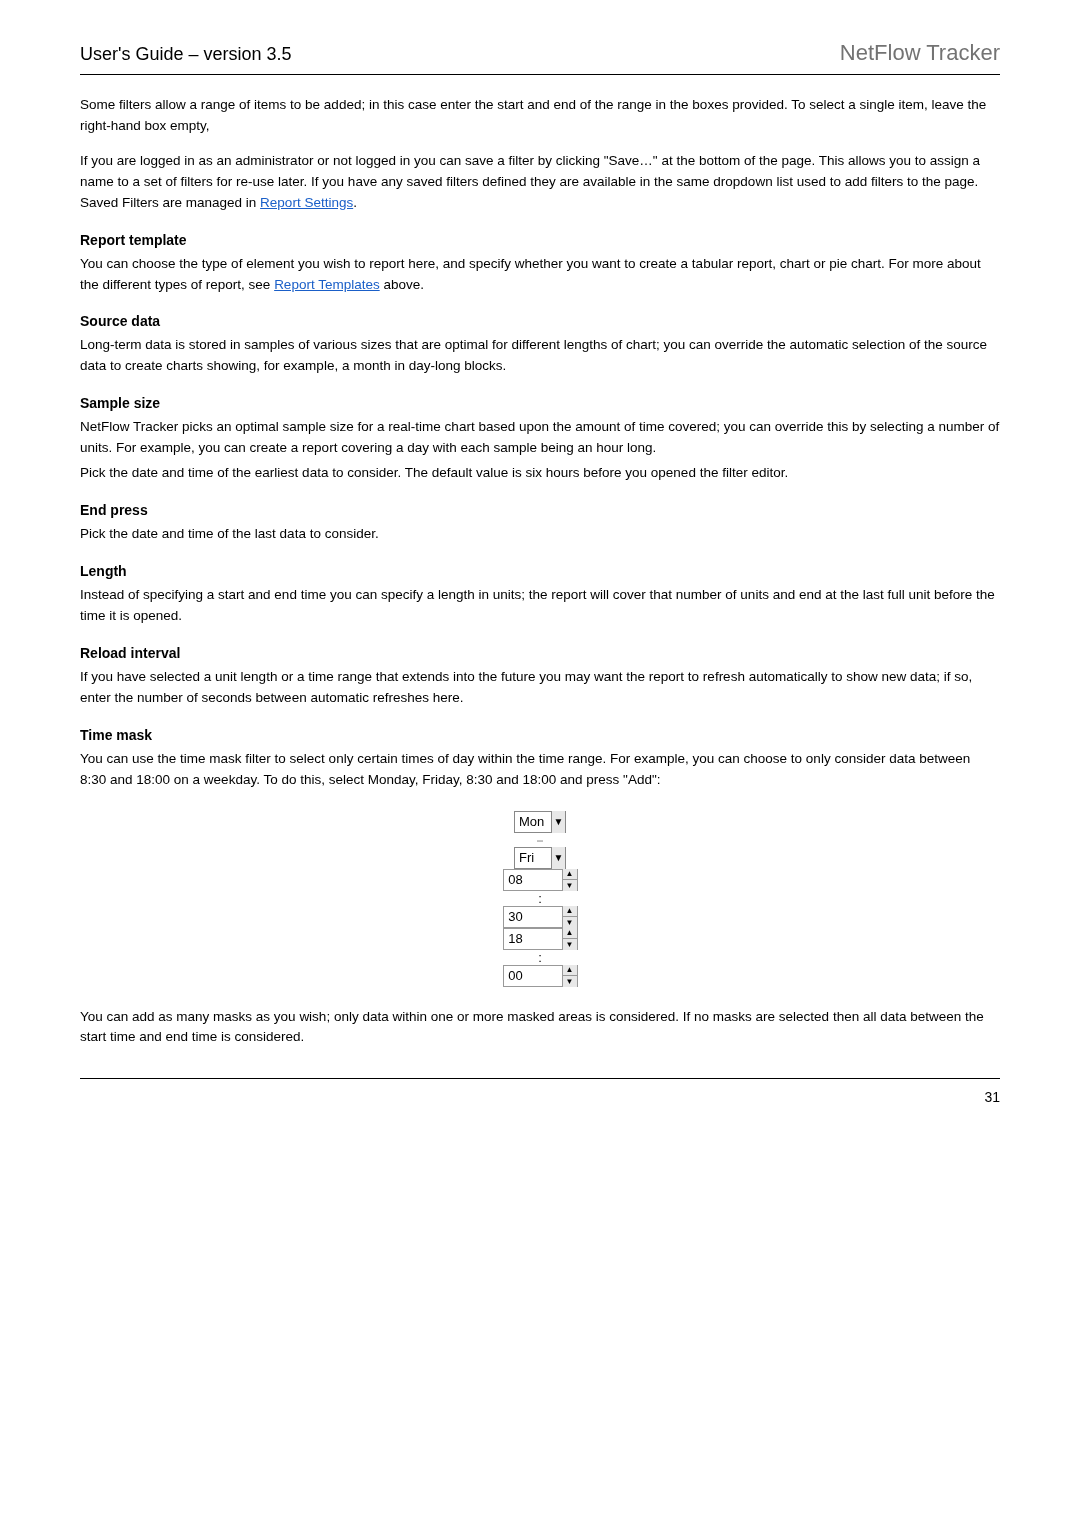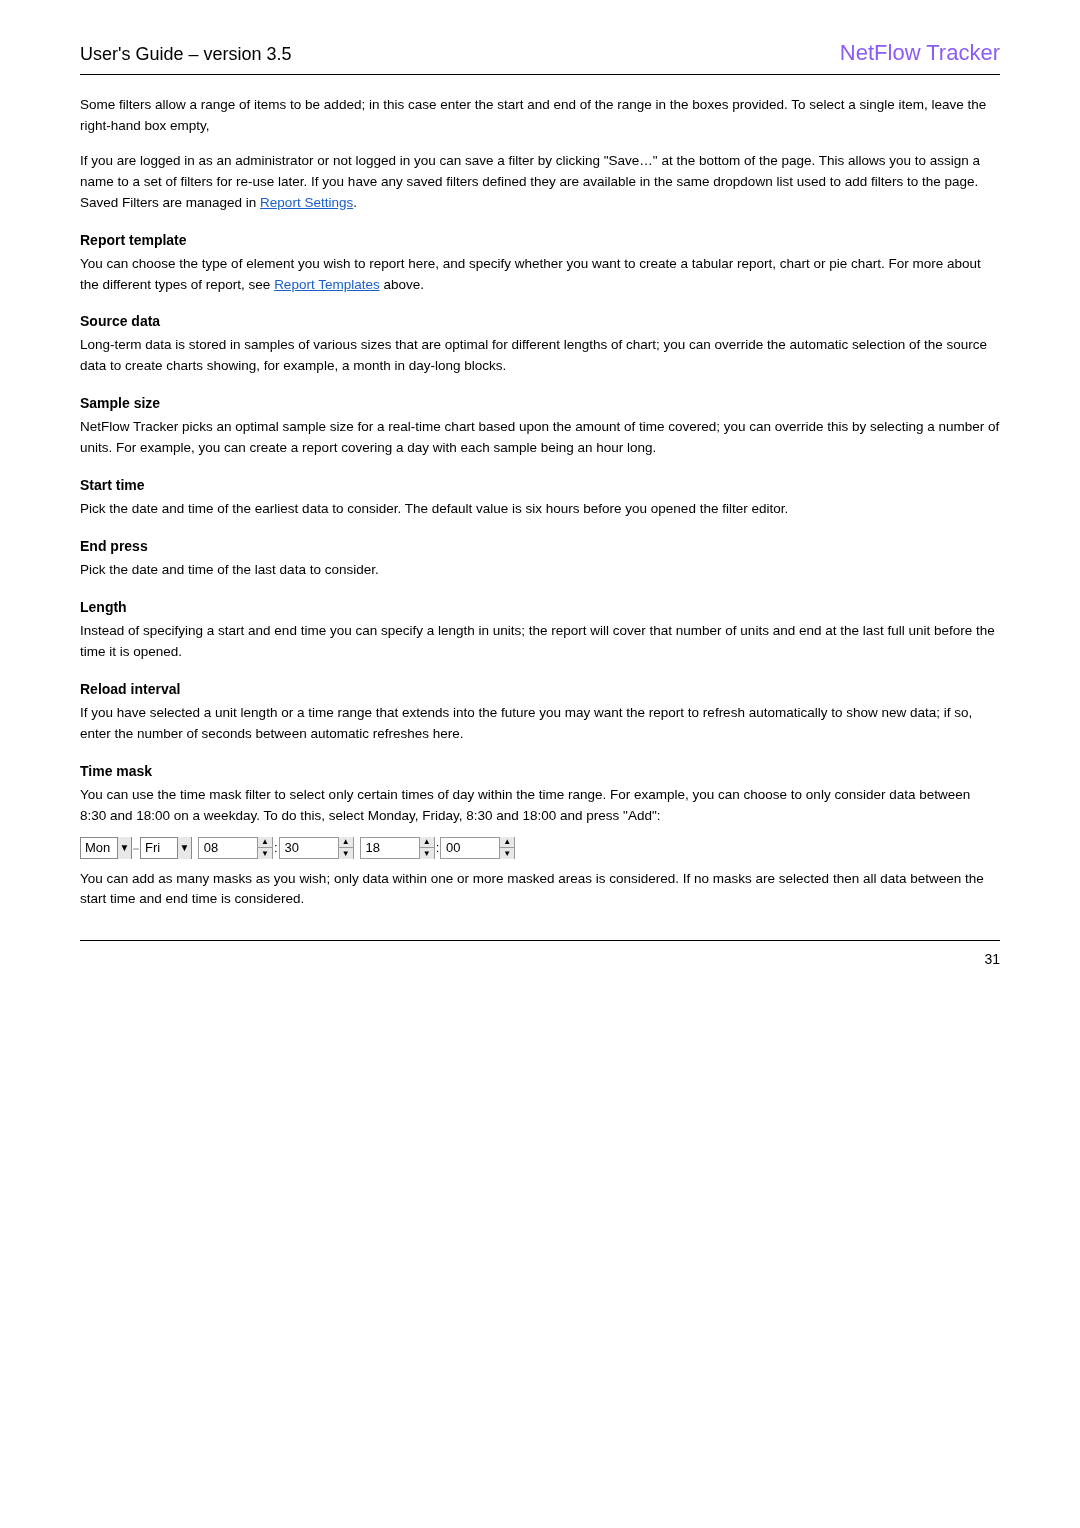--- a/index.html
+++ b/index.html
@@ -24,21 +24,21 @@
       border-bottom: 1px solid #000;
       padding-bottom: 8px;
       margin-bottom: 20px;
     }
     .header-left {
       font-size: 18px;
       color: #000;
     }
     .header-right {
       font-size: 22px;
-      color: #8b5cf6;
+      color: #737373;
     }
     .body-text {
       font-size: 13.5px;
       line-height: 1.55;
       margin-bottom: 14px;
       color: #000;
     }
     a {
       color: #1a5fc8;
       text-decoration: underline;
@@ -161,21 +161,20 @@
     <div class="section-heading">Source data</div>
     <p class="section-body">Long-term data is stored in samples of various sizes that are optimal for different lengths of chart; you can override the automatic selection of the source data to create charts showing, for example, a month in day-long blocks.</p>
   </div>
 
   <div>
     <div class="section-heading">Sample size</div>
     <p class="section-body">NetFlow Tracker picks an optimal sample size for a real-time chart based upon the amount of time covered; you can override this by selecting a number of units. For example, you can create a report covering a day with each sample being an hour long.</p>
   </div>
 
   <div>
-    <div class="section-heading">Start time</div>
     <p class="section-body">Pick the date and time of the earliest data to consider. The default value is six hours before you opened the filter editor.</p>
   </div>
 
   <div>
     <div class="section-heading">End press</div>
     <p class="section-body">Pick the date and time of the last data to consider.</p>
   </div>
 
   <div>
     <div class="section-heading">Length</div>
@@ -184,21 +183,21 @@
 
   <div>
     <div class="section-heading">Reload interval</div>
     <p class="section-body">If you have selected a unit length or a time range that extends into the future you may want the report to refresh automatically to show new data; if so, enter the number of seconds between automatic refreshes here.</p>
   </div>
 
   <div>
     <div class="section-heading">Time mask</div>
     <p class="section-body">You can use the time mask filter to select only certain times of day within the time range. For example, you can choose to only consider data between 8:30 and 18:00 on a weekday. To do this, select Monday, Friday, 8:30 and 18:00 and press "Add":</p>
 
-    <div class="widget-row" style="margin: 10px 0;">
+    <div class="widget-row" style="margin: 20px 0; flex-direction: column;">
 
       <div class="select-with-arrow">
         <span class="select-val">Mon</span>
         <div class="arrow-btn">▼</div>
       </div>
 
       <span style="font-size:12px; padding: 0 1px; color:#555;">⎯</span>
 
       <div class="select-with-arrow">
         <span class="select-val">Fri</span>

